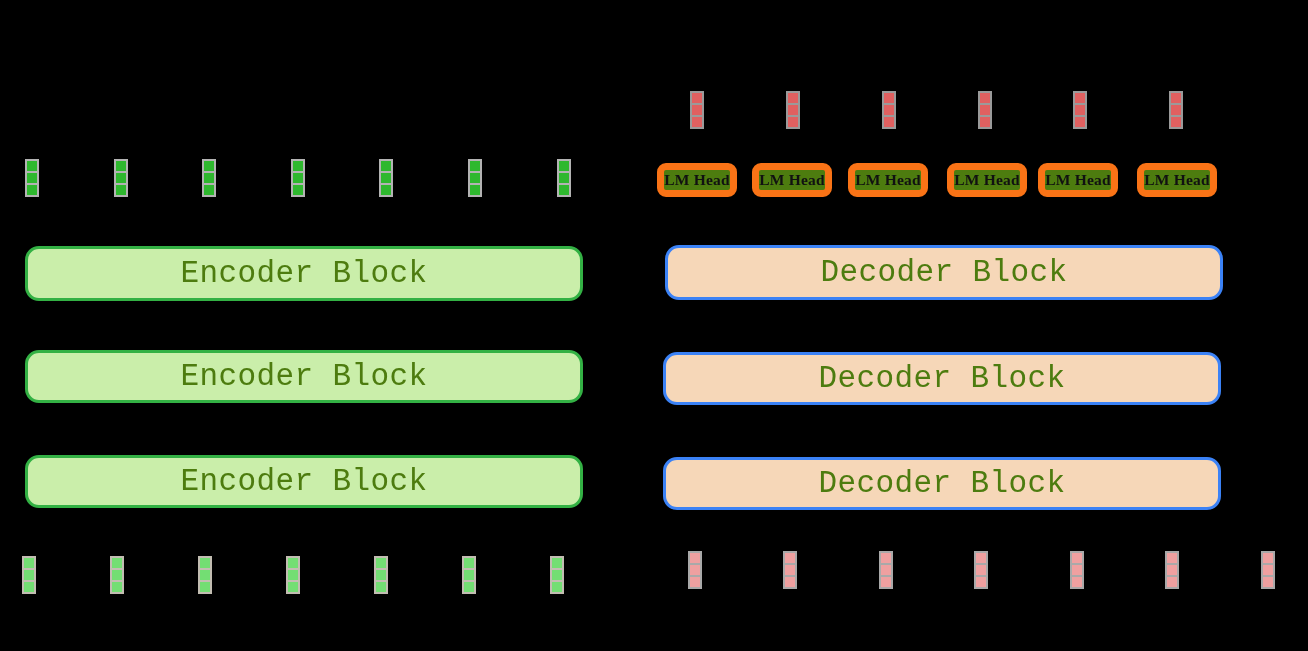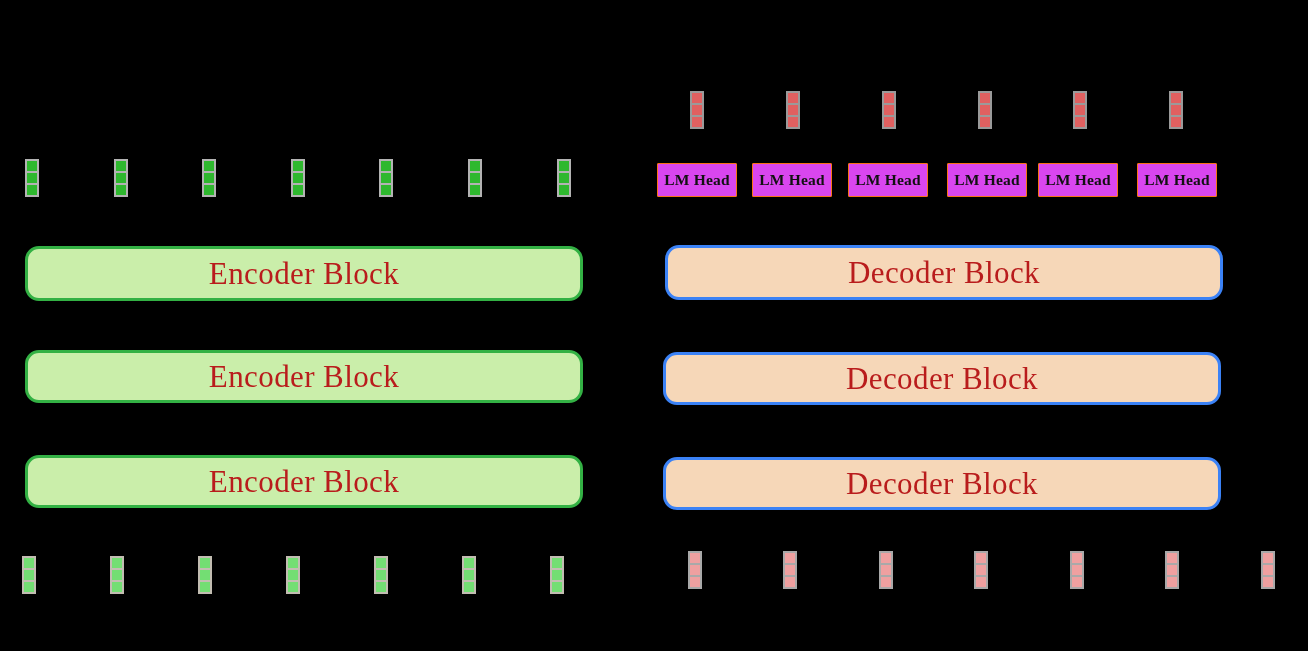--- a/index.html
+++ b/index.html
@@ -25,39 +25,40 @@
     border-radius: 14px;
     display: flex;
     align-items: center;
     justify-content: center;
     line-height: 1;
     white-space: nowrap;
   }
   .stack-block .blk-label {
     display: block;
     font-size: 31px;
-    color: #b91c1c;
+    color: #4d7c0f;
     letter-spacing: 0.4px;
+    font-family: Liberation Mono, monospace;
   }
   .encoder-block {
     background: #caeeaa;
     border: 3px solid #33b144;
   }
   .decoder-block {
     background: #f6d7b8;
     border: 3px solid #3b82f6;
   }
 
   
   .lm-head {
     position: absolute;
     box-sizing: border-box;
-    background: #d946ef;
-    border: 1px solid #f97316;
-    border-radius: 1px;
+    background: #4d7c0f;
+    border: 7px solid #f97316;
+    border-radius: 9px;
     display: flex;
     align-items: center;
     justify-content: center;
     white-space: nowrap;
   }
   .lm-head .lm-label {
     font-size: 15.5px;
     font-weight: bold;
     color: #111111;
     letter-spacing: 0.2px;

